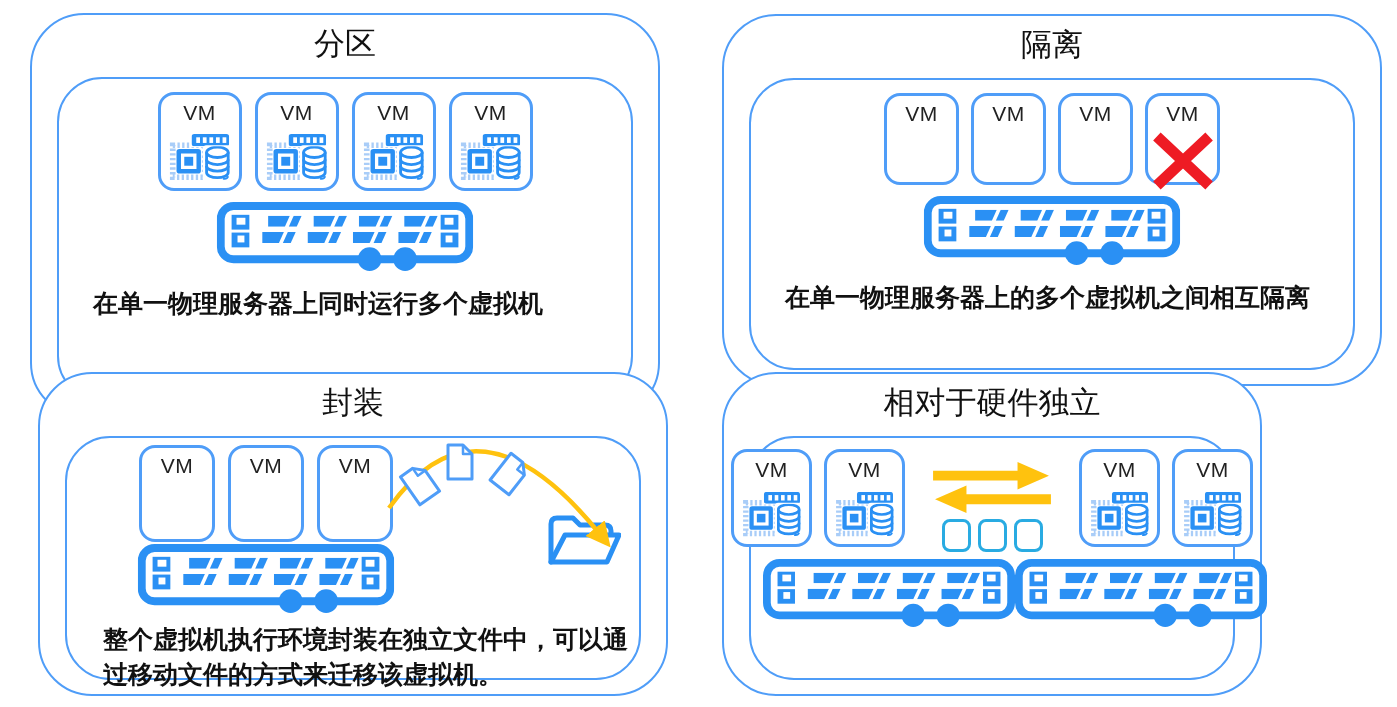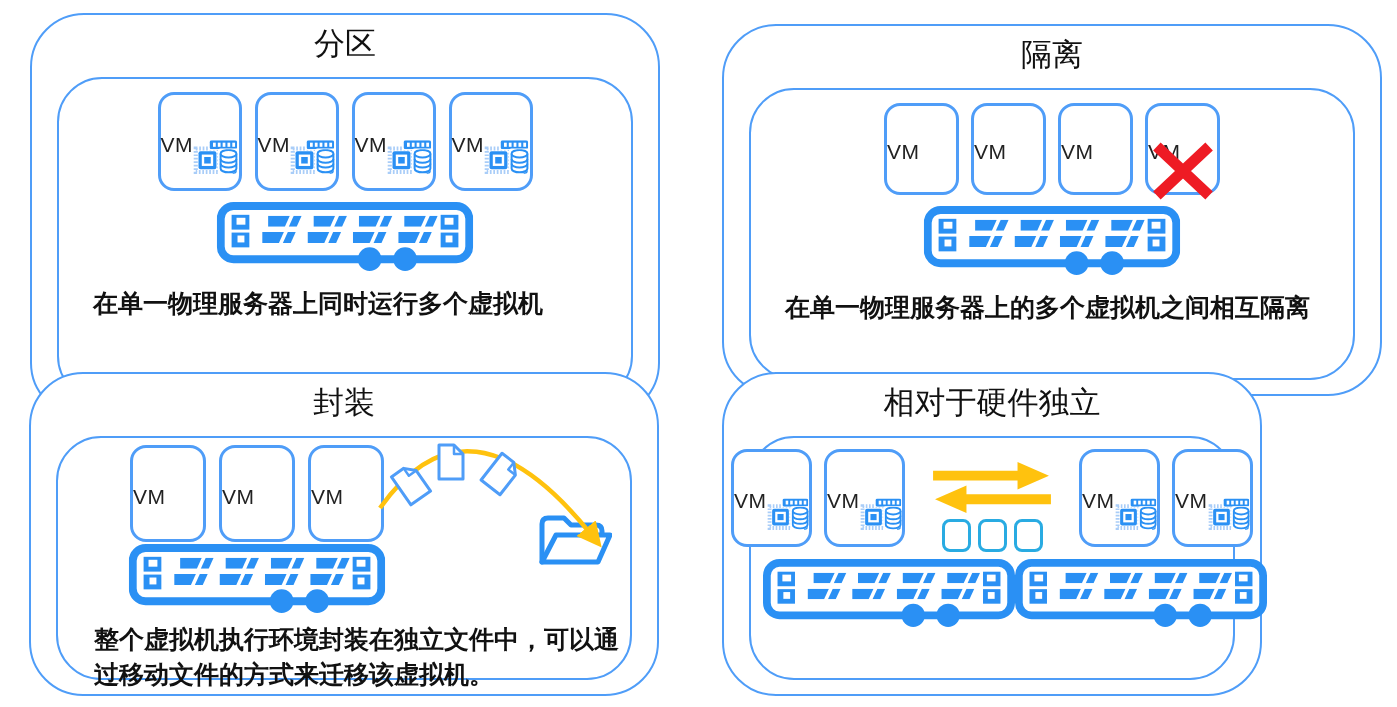--- a/index.html
+++ b/index.html
@@ -22,22 +22,22 @@
   }
   .defs-holder{position:absolute;width:0;height:0;overflow:hidden;}
 
   .panel{
     position:absolute;
     border:2.5px solid var(--panel-border);
     border-radius:54px;
     background:#fff;
   }
   .p1{left:30px;top:13px;width:630px;height:404px;}
-  .p2{left:722px;top:24px;width:660px;height:372px;}
-  .p3{left:29px;top:372px;width:630px;height:324px;}
+  .p2{left:722px;top:14px;width:660px;height:372px;}
+  .p3{left:38px;top:372px;width:630px;height:324px;}
   .p4{left:722px;top:372px;width:540px;height:324px;}
 
   .panel h2{
     margin:10px 0 0;
     text-align:center;
     font-size:31px;
     font-weight:500;
     color:var(--text-dark);
     line-height:1.2;
   }
@@ -50,21 +50,21 @@
   .col{display:flex;flex-direction:column;align-items:center;}
 
   .vm-row{display:flex;justify-content:center;}
   .p1 .vm-row{gap:13px;margin-top:13px;}
   .p2 .vm-row{gap:12px;margin-top:13px;}
   .p4 .pair{display:flex;gap:12px;}
 
   .vm{
     border:3px solid var(--panel-border);
     border-radius:16px;background:#fff;
-    display:flex;flex-direction:row;align-items:center;
+    display:flex;flex-direction:column;align-items:center;
     position:relative;
   }
   .p1 .vm{width:84px;height:99px;}
   .p2 .vm{width:75px;height:92px;}
   .p3 .vm{width:76px;height:97px;}
   .p4 .vm{width:81px;height:98px;}
   .vm-label{font-size:21px;color:#222;margin-top:6px;letter-spacing:.5px;}
   .vmicons{margin-top:auto;margin-bottom:6px;}
   .cross-overlay{position:absolute;left:50%;top:33px;transform:translateX(-50%);overflow:visible;}
 

